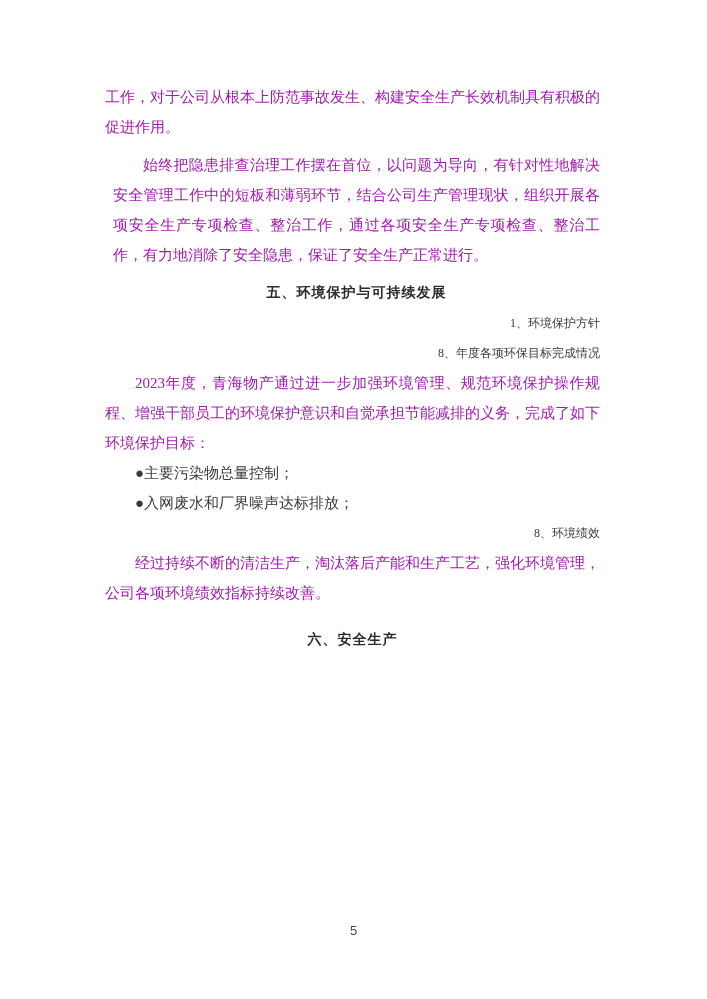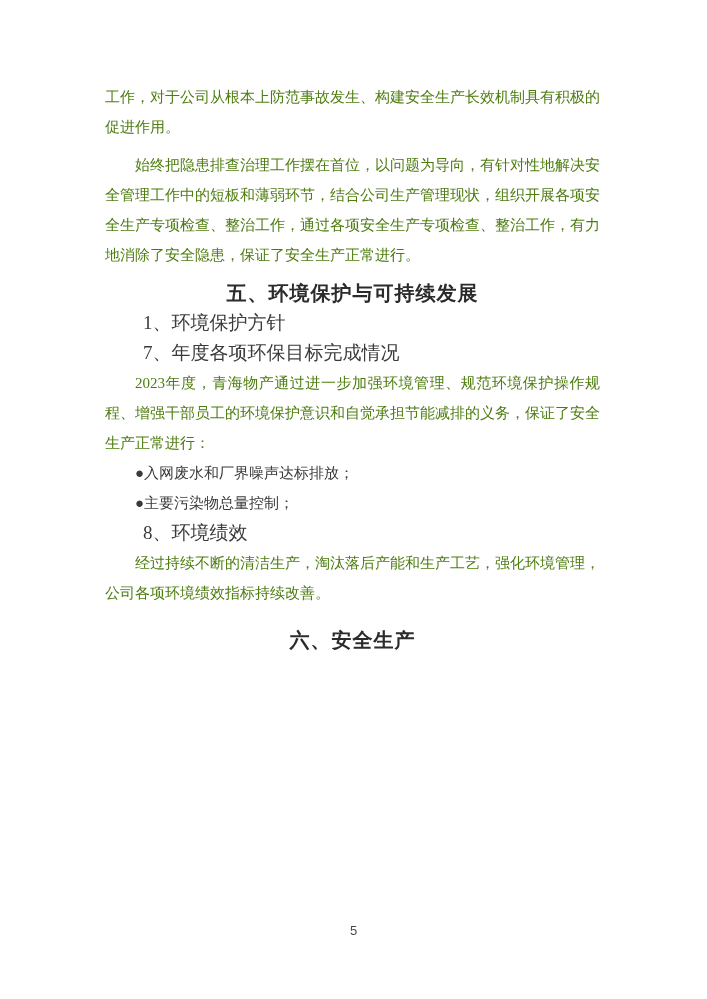--- a/index.html
+++ b/index.html
@@ -23,50 +23,51 @@
     left: 105px;
     width: 495px;
   }
   .para {
     margin: 0;
     font-size: 15px;
     line-height: 30px;
     text-align: justify;
     text-indent: 2em;
     letter-spacing: 0;
-    color: #4d7c0f;
+    color: #a21caf;
   }
   .para.cont {
     text-indent: 0;
   }
   .list-head {
     margin: 0;
-    font-size: 19px;
+    font-size: 12px;
     line-height: 30px;
     text-indent: 2em;
     color: #3a3a3a;
+    text-align: right;
   }
   .bullet {
     margin: 0;
     font-size: 15px;
     line-height: 30px;
     text-indent: 2em;
     color: #3a3a3a;
   }
   .heading {
     margin: 0;
-    font-size: 20px;
+    font-size: 14px;
     line-height: 30px;
     font-weight: bold;
     text-align: center;
     text-indent: 0;
     letter-spacing: 1px;
     color: #2b2b2b;
   }
-  .mt8  { margin-top: 8px; }
+  .mt8  { margin-top: 8px; margin-left: 8px; }
   .mt10 { margin-top: 17px; }
   .footer {
     position: absolute;
     top: 922px;
     left: 0;
     width: 100%;
     text-align: center;
     font-size: 13px;
     line-height: 18px;
     color: #4a4a4a;
@@ -81,27 +82,27 @@
 
     <p class="para cont">工作，对于公司从根本上防范事故发生、构建安全生产长效机制具有积极的促进作用。</p>
 
     <p class="para mt8">始终把隐患排查治理工作摆在首位，以问题为导向，有针对性地解决安全管理工作中的短板和薄弱环节，结合公司生产管理现状，组织开展各项安全生产专项检查、整治工作，通过各项安全生产专项检查、整治工作，有力地消除了安全隐患，保证了安全生产正常进行。</p>
 
     <h2 class="heading mt8">五、环境保护与可持续发展</h2>
 
     <p class="list-head">1、环境保护方针</p>
 
 
-    <p class="list-head">7、年度各项环保目标完成情况</p>
+    <p class="list-head">8、年度各项环保目标完成情况</p>
 
-    <p class="para">2023年度，青海物产通过进一步加强环境管理、规范环境保护操作规程、增强干部员工的环境保护意识和自觉承担节能减排的义务，保证了安全生产正常进行：</p>
+    <p class="para">2023年度，青海物产通过进一步加强环境管理、规范环境保护操作规程、增强干部员工的环境保护意识和自觉承担节能减排的义务，完成了如下环境保护目标：</p>
+
+    <p class="bullet">●主要污染物总量控制；</p>
 
     <p class="bullet">●入网废水和厂界噪声达标排放；</p>
-
-    <p class="bullet">●主要污染物总量控制；</p>
 
 
     <p class="list-head">8、环境绩效</p>
 
     <p class="para">经过持续不断的清洁生产，淘汰落后产能和生产工艺，强化环境管理，公司各项环境绩效指标持续改善。</p>
 
     <h2 class="heading mt10">六、安全生产</h2>
 
 
   </div>

